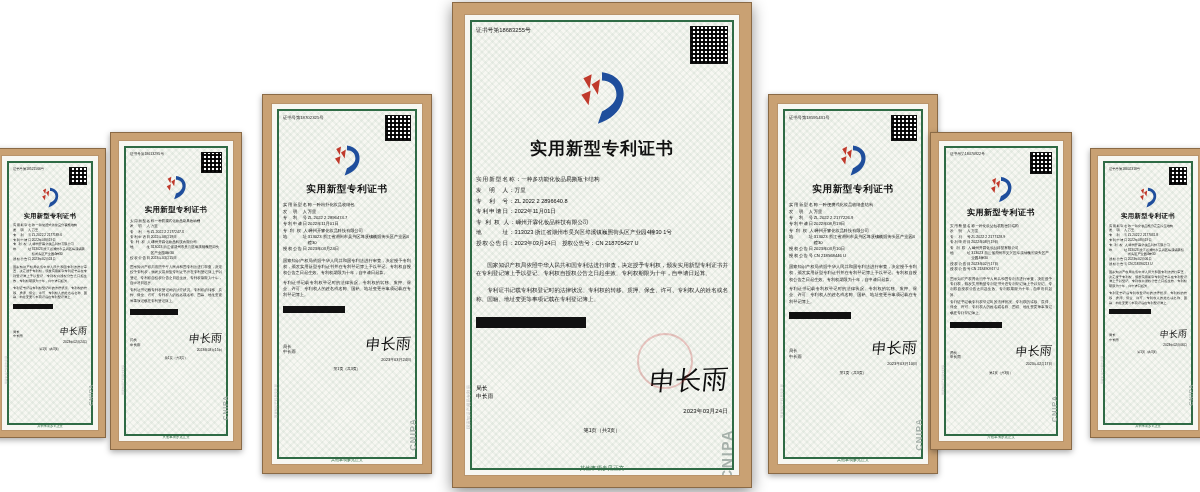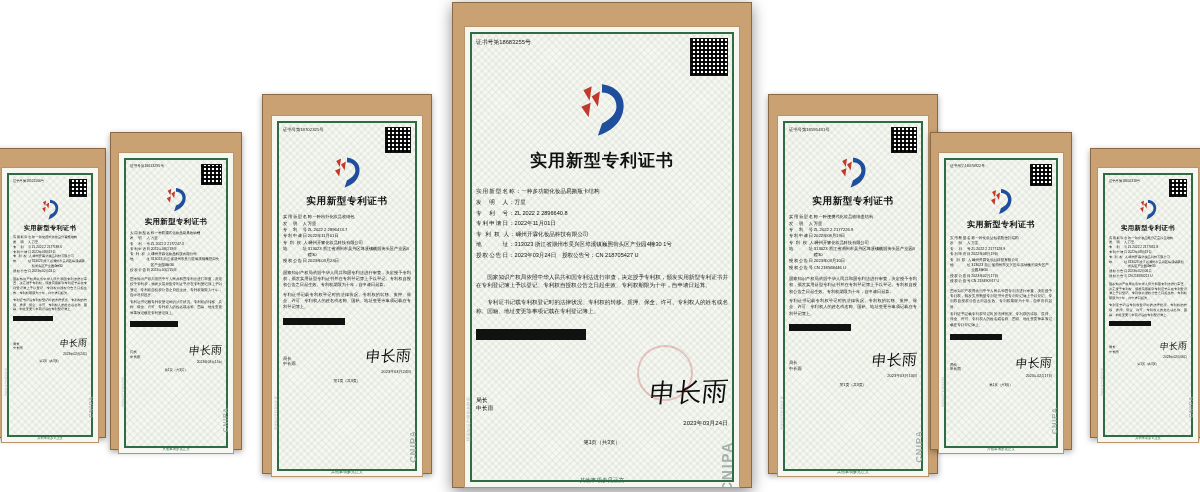--- a/index.html
+++ b/index.html
@@ -15,21 +15,20 @@
     padding:9px;
     box-shadow:0 2px 6px rgba(0,0,0,.35);
   }
   .cert .matte{
     position:relative;
     width:100%;height:100%;
     box-sizing:border-box;
     background:#f7f7f2;
     border:1px solid #b9946b;
     overflow:hidden;
-    margin-top:12px;
   }
   .cert .guilloche{
     position:absolute;inset:5px;
     box-sizing:border-box;
     border:2px double #2f6b45;
     background:
       repeating-linear-gradient(45deg, rgba(47,107,69,.055) 0 2px, rgba(255,255,255,0) 2px 5px),
       repeating-linear-gradient(-45deg, rgba(47,107,69,.055) 0 2px, rgba(255,255,255,0) 2px 5px);
   }
   .cert .paper{

